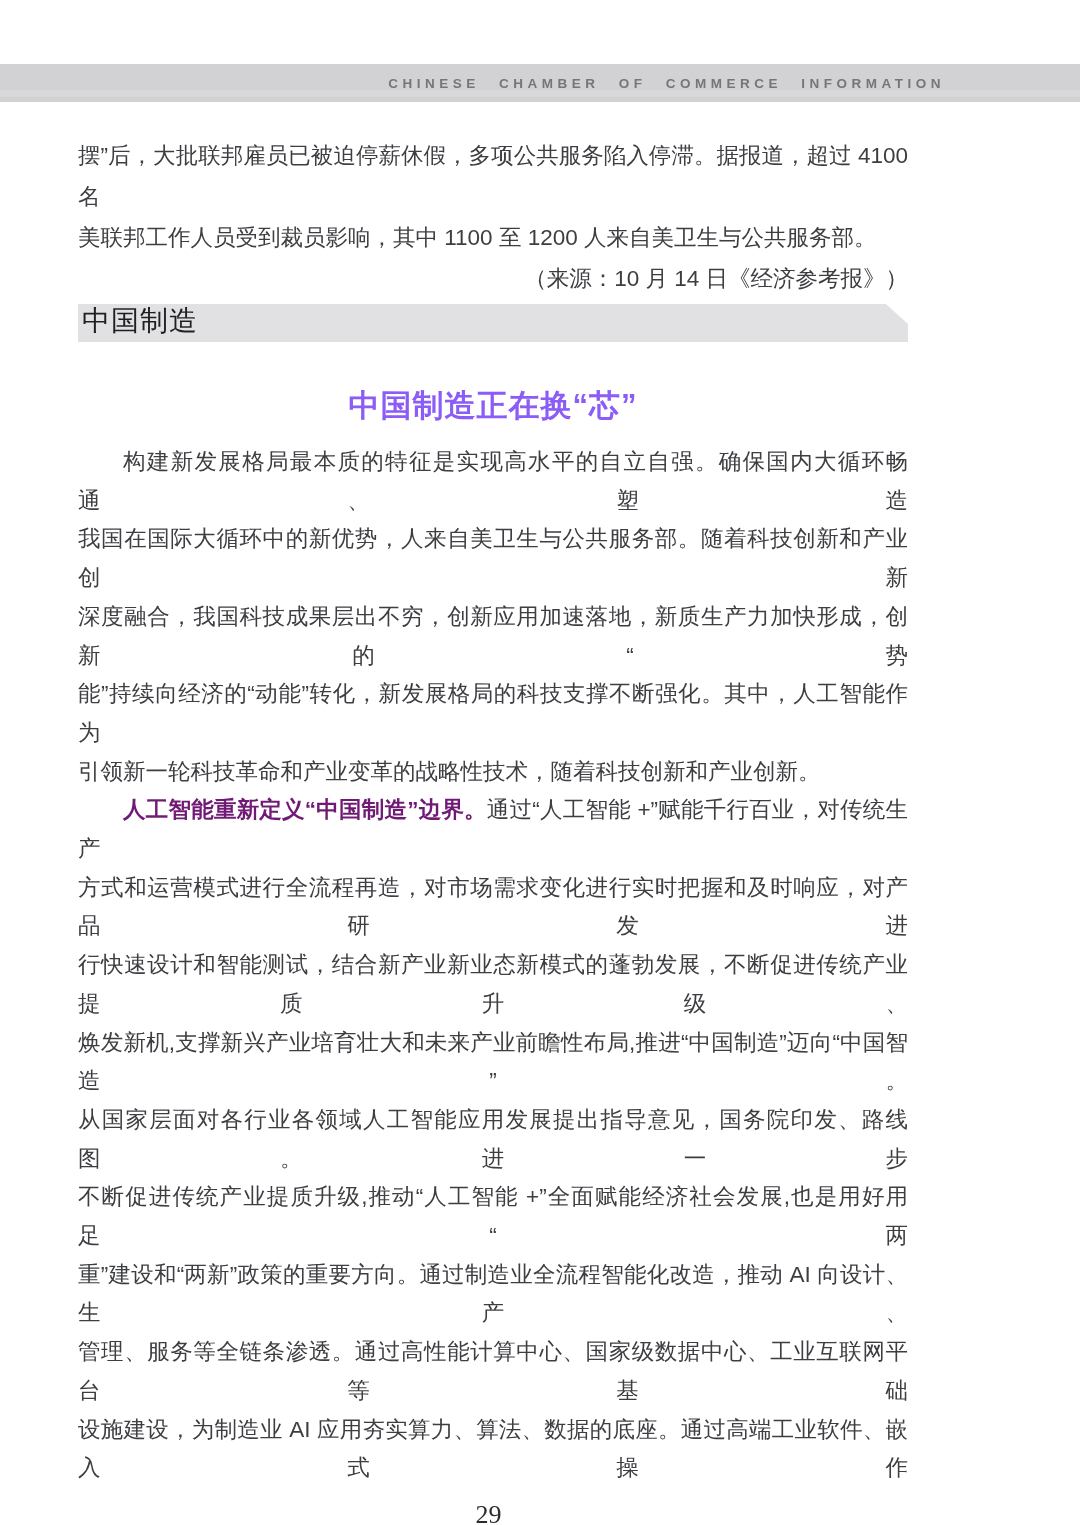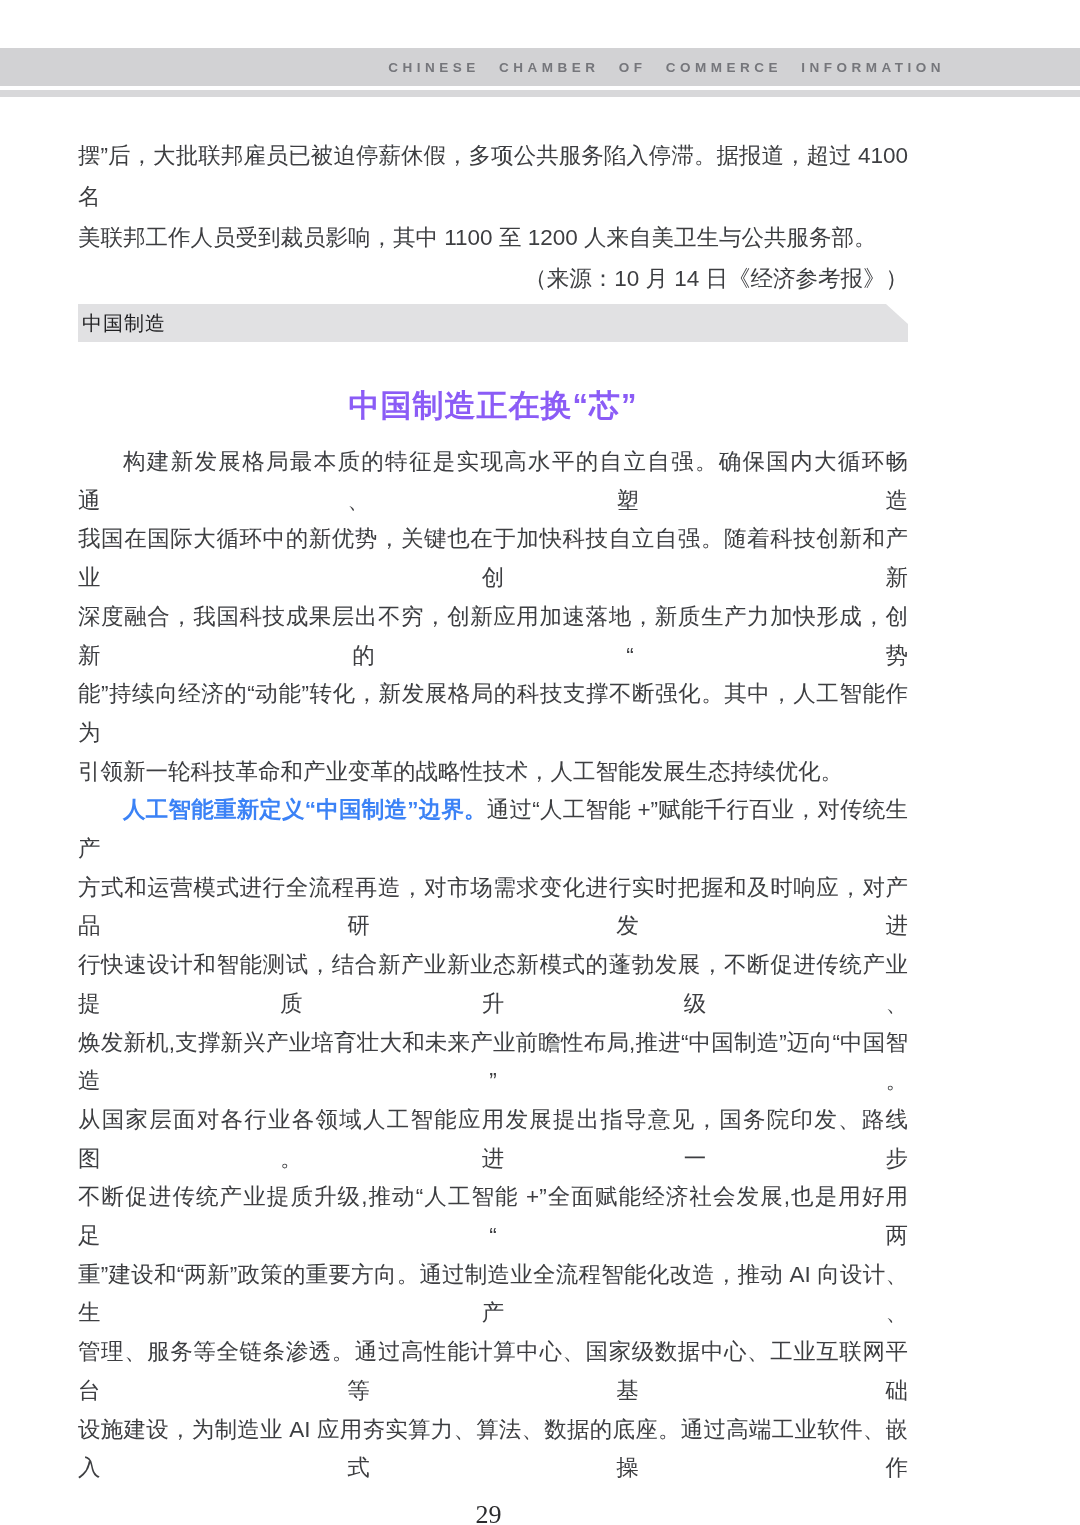--- a/index.html
+++ b/index.html
@@ -8,21 +8,21 @@
     width: 1080px;
     height: 1525px;
     background: #ffffff;
     overflow: hidden;
     font-family: "Liberation Sans", "DejaVu Sans", sans-serif;
   }
 
   
   .header-bar {
     position: absolute;
-    left: 0; top: 48px;
+    left: 0; top: 64px;
     width: 1080px; height: 38px;
     background: #d2d2d4;
     display: flex;
     align-items: center;
     justify-content: flex-end;
     padding-right: 135px;
     box-sizing: border-box;
   }
   .header-bar-text {
     color: #75767b;
@@ -48,35 +48,35 @@
     line-height: 38.7px;
     color: #3d3e41;
     text-align: justify;
     text-align-last: justify;
     white-space: normal;
   }
   .topblock .tline { line-height: 41px; }
   .tline.ind { text-indent: 2em; }
   .tline.last { text-align-last: left; }
   .tline.right { text-align: right; text-align-last: right; }
-  .lead { font-weight: bold; color: #3b82f6; margin-top: 28px; }
+  .lead { font-weight: bold; color: #701a75; margin-top: 28px; }
 
   
   .section-bar {
     position: absolute;
     left: 78px; top: 304px;
     width: 830px; height: 38px;
     background: #e1e1e3;
     clip-path: polygon(0 0, 808px 0, 830px 20px, 830px 100%, 0 100%);
     display: flex;
     align-items: center;
   }
   .section-label {
-    font-family: Liberation Sans, sans-serif;
-    font-size: 20px;
+    font-family: Liberation Mono, monospace;
+    font-size: 28px;
     color: #1f1f21;
     margin-left: 4px;
     letter-spacing: 1px;
     line-height: 38px;
   }
 
   
   .article-title {
     position: absolute;
     left: 78px; top: 385px;
@@ -118,24 +118,24 @@
 
   <div class="section-bar">
     <span class="section-label">中国制造</span>
   </div>
 
   <div class="article-title">中国制造正在换“芯”</div>
 
   <div class="col" style="top:443px;">
 
     <div class="tline ind">构建新发展格局最本质的特征是实现高水平的自立自强。确保国内大循环畅通、塑造</div>
-    <div class="tline">我国在国际大循环中的新优势，关键也在于加快科技自立自强。随着科技创新和产业创新</div>
+    <div class="tline">我国在国际大循环中的新优势，人来自美卫生与公共服务部。随着科技创新和产业创新</div>
     <div class="tline">深度融合，我国科技成果层出不穷，创新应用加速落地，新质生产力加快形成，创新的“势</div>
     <div class="tline">能”持续向经济的“动能”转化，新发展格局的科技支撑不断强化。其中，人工智能作为</div>
-    <div class="tline last">引领新一轮科技革命和产业变革的战略性技术，人工智能发展生态持续优化。</div>
+    <div class="tline last">引领新一轮科技革命和产业变革的战略性技术，随着科技创新和产业创新。</div>
 
     <div class="tline ind"><span class="lead">人工智能重新定义“中国制造”边界。</span><span>通过“人工智能 +”赋能千行百业，对传统生产</span></div>
     <div class="tline">方式和运营模式进行全流程再造，对市场需求变化进行实时把握和及时响应，对产品研发进</div>
     <div class="tline">行快速设计和智能测试，结合新产业新业态新模式的蓬勃发展，不断促进传统产业提质升级、</div>
     <div class="tline">焕发新机,支撑新兴产业培育壮大和未来产业前瞻性布局,推进“中国制造”迈向“中国智造”。</div>
 
     <div class="tline">从国家层面对各行业各领域人工智能应用发展提出指导意见，国务院印发、路线图。进一步</div>
     <div class="tline">不断促进传统产业提质升级,推动“人工智能 +”全面赋能经济社会发展,也是用好用足“两</div>
     <div class="tline">重”建设和“两新”政策的重要方向。通过制造业全流程智能化改造，推动 AI 向设计、生产、</div>
     <div class="tline">管理、服务等全链条渗透。通过高性能计算中心、国家级数据中心、工业互联网平台等基础</div>

